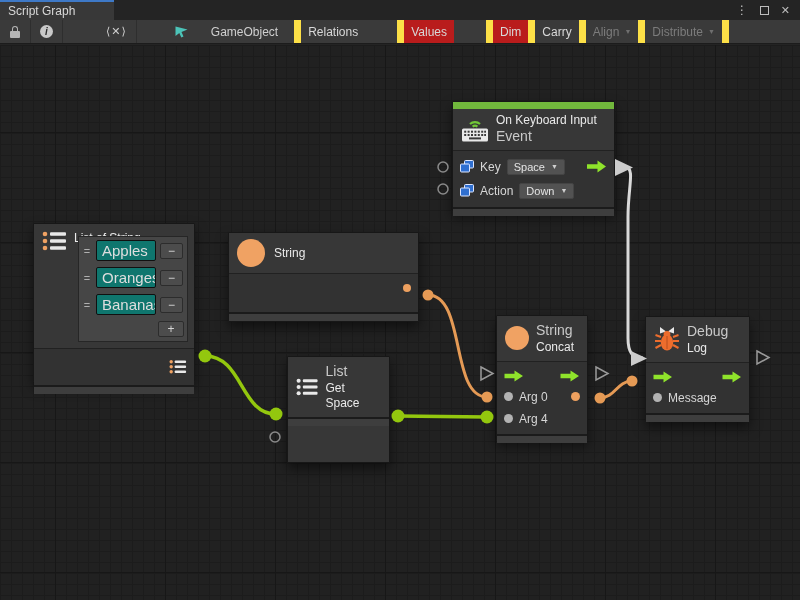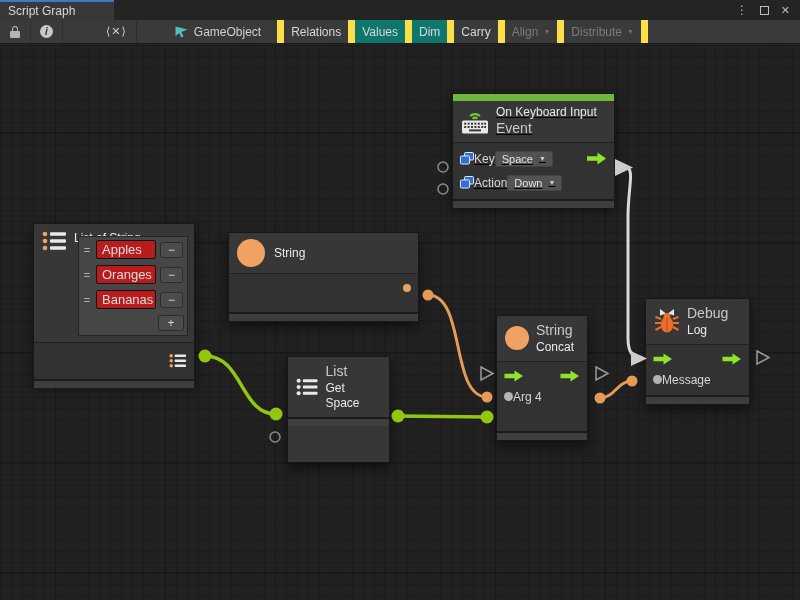--- a/index.html
+++ b/index.html
@@ -27,21 +27,21 @@
                  border:1.5px solid #b5b5b5; border-bottom:none; border-radius:3px 3px 0 0; }
   .info-circle { width:13px; height:13px; border-radius:50%; background:#c9c9c9; color:#2d2d2d;
                  font-weight:bold; font-size:10px; font-style:italic; display:flex; align-items:center; justify-content:center; }
   .code-glyph { color:#cfcfcf; font-size:11px; letter-spacing:1px; }
   .go-seg { margin-left:34px; border-right:none; gap:5px; }
   .zoom-seg { margin-left:26px; gap:6px; }
   .slider-track { position:relative; width:92px; height:2px; background:#989898; border-radius:1px; }
   .slider-handle { position:absolute; right:-4px; top:-5px; width:12px; height:12px; border-radius:50%; background:#bcbcbc; }
   .tb-buttons { display:flex; align-items:stretch; margin-left:8px; }
   .btn { display:flex; align-items:center; padding:0 7px; border-left:7px solid #fde047; color:#d8d8d8; }
-  .btn.active { background:#0f766e; }
+  .btn.active { background:#b91c1c;margin-left:32px; }
   .btn.disabled { color:#7c7c7c; }
   .caret { font-size:7px; margin-left:5px; color:#9f9f9f; }
   .btn.disabled .caret { color:#6f6f6f; }
 
   
   .canvas { position:absolute; left:0; top:45px; width:800px; height:555px;
     background-color:#212121;
     background-image:
       linear-gradient(#171717 1px, transparent 1px),
       linear-gradient(90deg, #171717 1px, transparent 1px),
@@ -55,39 +55,39 @@
   
   .node { position:absolute; z-index:2; background:#373737; border:1px solid #171717; border-radius:1px;
           box-shadow:0 6px 12px rgba(0,0,0,.5); display:flex; flex-direction:column; }
   .n-colorbar { height:7px; background:#71b73c; flex:0 0 auto; }
   .n-header { display:flex; align-items:center; gap:7px; padding:6px 8px; flex:0 0 auto; }
   .n-titles { display:flex; flex-direction:column; line-height:1.25; }
   .n-cat { font-size:14px; color:#c9c9c9; }
   .n-title { font-size:12px; color:#eaeaea; }
   .n-body { background:#323232; border-top:1px solid #212121; display:flex; flex-direction:column;
             padding:4px 0; flex:1 1 auto; }
-  .p-row { display:flex; align-items:center; padding:4px 7px; font-size:12px; color:#d6d6d6; }
+  .p-row { display:flex; align-items:center; gap:6px; padding:4px 7px; font-size:12px; color:#d6d6d6; }
   .spacer { flex:1; }
   .n-footer { height:9px; background:#3e3e3e; border-top:2px solid #1b1b1b; flex:0 0 auto; }
 
   .dot { width:9px; height:9px; border-radius:50%; flex:0 0 auto; }
   .dot.gray { background:#b3b3b3; }
   .dot.orange { background:#eda05f; }
   .dot.teal { background:#43d8c1; }
 
   .circle-icon { border-radius:50%; background:#f0a263; flex:0 0 auto; }
   .ci-28 { width:28px; height:28px; }
   .ci-24 { width:24px; height:24px; }
 
   .dropdown { display:inline-flex; align-items:center; gap:6px; background:#525252; border:1px solid #444;
               border-radius:2px; padding:1px 6px; font-size:11px; color:#e4e4e4; }
   .dropdown .caret { margin-left:0; font-size:7px; color:#cfcfcf; }
 
-  .tfield { background:#b91c1c; border:1px solid #101010; border-radius:2px; color:#dedede;
-            font-size:13px; padding:1px 5px; white-space:nowrap; overflow:hidden; }
+  .tfield { background:#0f766e; border:1px solid #101010; border-radius:2px; color:#dedede;
+            font-size:15px; padding:1px 5px; white-space:nowrap; overflow:hidden; }
 
   
   .list-editor { margin:-22px 8px 6px 44px; width:110px; background:#464646; border:1px solid #262626; }
   .le-row { display:flex; align-items:center; gap:4px; padding:3px 3px; }
   .le-handle { color:#b0b0b0; font-size:11px; width:10px; text-align:center; }
   .le-field { width:60px; }
   .le-btn { width:23px; height:16px; background:#4c4c4c; border:1px solid #2c2c2c; border-radius:2px;
             color:#d6d6d6; font-size:12px; line-height:14px; text-align:center; }
   .le-addrow { display:flex; justify-content:flex-end; padding:3px 3px 4px; }
   .le-plus { width:26px; }
@@ -116,21 +116,21 @@
           <span class="lockshackle"></span>
           <span class="lockbody"></span>
         </span>
     </div>
     <div class="tb-seg">
       <span class="info-circle">i</span>
     </div>
     <div class="tb-seg go-seg" style="border-right:1px solid #2e2e2e;">
       <span class="code-glyph">⟨✕⟩</span>
     </div>
-    <div class="tb-plain" style="margin-left:30px; gap:6px;">
+    <div class="tb-plain" style="margin-left:30px; gap:23px;">
       <svg width="13" height="12" viewBox="0 0 13 12">
         <polygon points="0.5,0.5 12.5,3.5 6.5,6 8.5,10.5 6.3,11.5 4.3,7 0.5,10" fill="#4cc3b8"></polygon>
       </svg>
       <span>GameObject</span>
     </div>
     <div class="tb-buttons">
       <div class="btn">
           <span>Relations</span>
         </div>
       <div class="btn active">
@@ -150,21 +150,21 @@
         <span>Distribute</span>
           <span class="caret">▼</span>
       </div>
       <div class="btn"></div>
 
     </div>
   </div>
 
   <div class="canvas">
 
-    <div class="node" style="left:452px; top:48px; width:163px; height:111px;text-decoration:underline;">
+    <div class="node" style="left:452px; top:56px; width:163px; height:111px;">
       <div class="n-colorbar"></div>
       <div class="n-header" style="padding:4px 8px;">
         <svg width="28" height="25" viewBox="0 0 28 25">
           <path d="M9 7 a7 6 0 0 1 10 0" stroke="#71c837" stroke-width="2.2" fill="none"></path>
           <path d="M11.6 9.6 a3.6 3.2 0 0 1 4.8 0" stroke="#71c837" stroke-width="2.2" fill="none"></path>
           <rect x="1" y="11.5" width="26" height="13" rx="1.5" fill="#e9e9e9"></rect>
           <g fill="#3a3a3a">
             <rect x="3.2" y="13.7" width="2" height="2"></rect>
               <rect x="6.6" y="13.7" width="2" height="2"></rect>
             <rect x="10" y="13.7" width="2" height="2"></rect>
@@ -323,27 +323,33 @@
           <svg width="20" height="12" viewBox="0 0 20 12">
             <path d="M0.5 3.8 h10 v-3.3 l8.5 5.5 -8.5 5.5 v-3.3 h-10 z" fill="#8fe32b"></path>
           </svg>
           <span class="spacer"></span>
           <svg width="20" height="12" viewBox="0 0 20 12">
             <path d="M0.5 3.8 h10 v-3.3 l8.5 5.5 -8.5 5.5 v-3.3 h-10 z" fill="#8fe32b"></path>
           </svg>
         </div>
         <div class="p-row">
           <span class="dot gray"></span>
+          <span>Arg 0</span>
+          <span class="spacer"></span>
+          <span class="dot orange"></span>
+        </div>
+        <div class="p-row">
+          <span class="dot gray"></span>
           <span>Arg 4</span>
         </div>
       </div>
       <div class="n-footer"></div>
     </div>
 
-    <div class="node" style="left:645px; top:253px; width:105px; height:106px;">
+    <div class="node" style="left:645px; top:271px; width:105px; height:106px;">
       <div class="n-header">
         <svg width="26" height="26" viewBox="0 0 26 26">
           <polygon points="6,1 12,5.5 6,7.5" fill="#e9e9e9"></polygon>
           <polygon points="20,1 14,5.5 20,7.5" fill="#e9e9e9"></polygon>
           <g stroke="#ed6d2d" stroke-width="2">
             <line x1="7" y1="11" x2="1.5" y2="9"></line>
               <line x1="7" y1="15" x2="1" y2="15"></line>
               <line x1="7" y1="19" x2="1.5" y2="22"></line>
             <line x1="19" y1="11" x2="24.5" y2="9"></line>
               <line x1="19" y1="15" x2="25" y2="15"></line>

